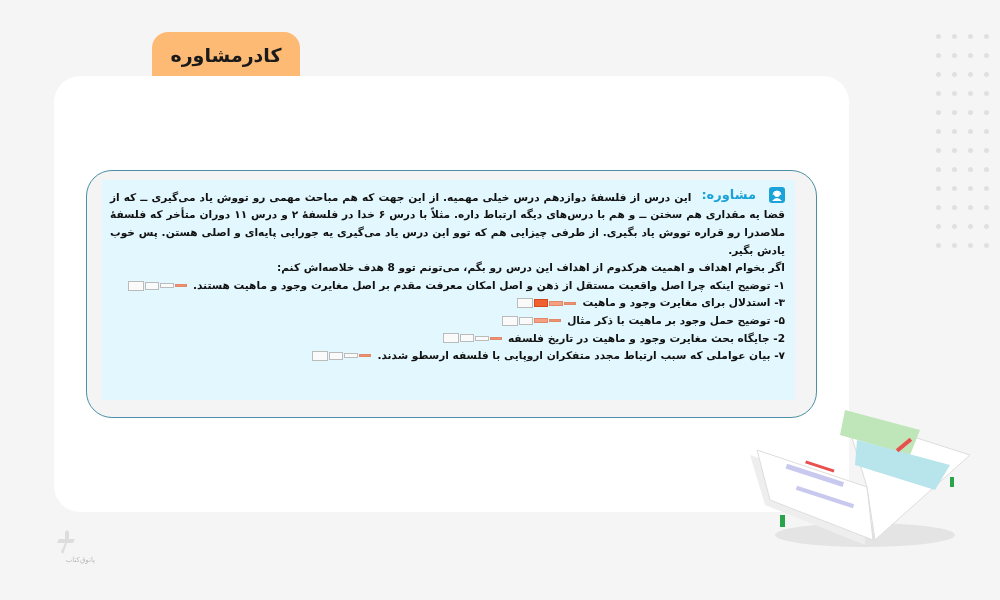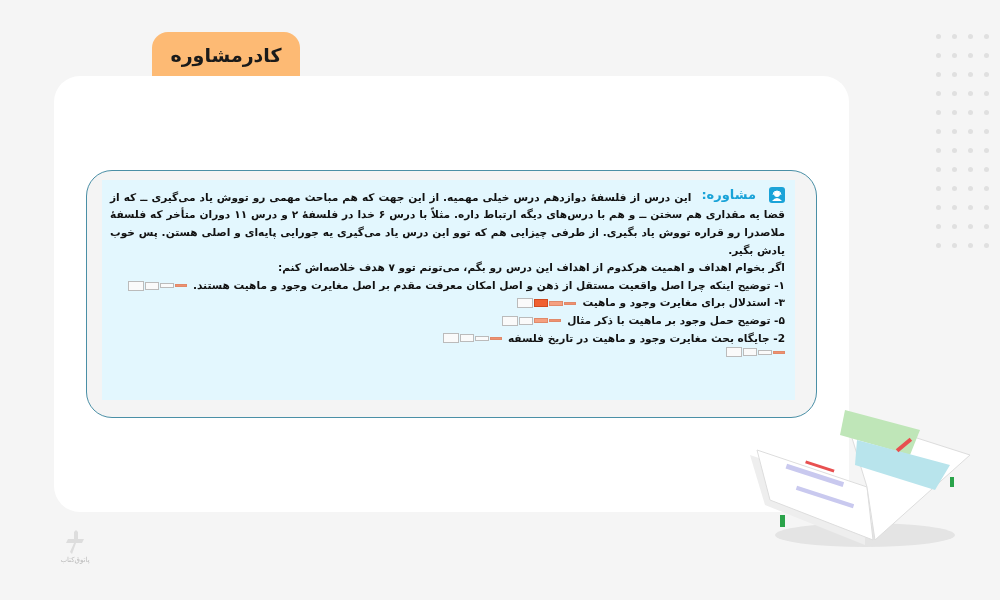--- a/index.html
+++ b/index.html
@@ -51,21 +51,21 @@
   .meter .s2 { width: 14px; height: 8px; }
   .meter .s3 { width: 14px; height: 5px; }
   .meter .s4 { width: 12px; height: 3px; border-color: #e08a6a; background: #f09070; }
   .meter span.red { background: #e41b1b; border-color: #c01010; }
   .meter span.orange { background: #f06030; border-color: #d04a20; }
   .meter span.light { background: #f5a080; border-color: #e08a6a; }
 
   .book { position: absolute; left: 745px; top: 395px; width: 235px; height: 160px; }
   .logo {
     position: absolute; left: 55px; top: 530px; width: 40px; height: 40px;
-    display: flex; flex-direction: column; align-items: center;
+    display: flex; flex-direction: column; 
   }
   .logo-text { font-size: 7px; color: #bbb; direction: rtl; margin-top: 2px; white-space: nowrap; }
 </style>
 </head>
 <body>
 
 <div class="dots" id="dots">
     <span></span>
     <span></span>
     <span></span>
@@ -127,21 +127,21 @@
         <svg width="12" height="12" viewBox="0 0 12 12">
             <circle cx="6" cy="5" r="3" fill="#fff"></circle>
             <path d="M1 12 Q6 6 11 12Z" fill="#fff"></path>
             <path d="M2 6 A4 4 0 0 1 10 6" stroke="#fff" stroke-width="1" fill="none"></path>
           </svg>
       </span>
       <span class="advisor-label">مشاوره:</span>
     </span>
     <span>این درس از فلسفهٔ دوازدهم درس خیلی مهمیه. از این جهت که هم مباحث مهمی  رو تووش یاد می‌گیری ــ که از قضا یه مقداری هم سختن ــ و هم با درس‌های دیگه ارتباط داره. مثلاً با درس ۶ خدا در فلسفهٔ ۲ و درس ۱۱ دوران متأخر که فلسفهٔ ملاصدرا رو قراره تووش یاد بگیری. از طرفی چیزایی هم که توو  این درس یاد می‌گیری یه جورایی پایه‌ای و اصلی هستن. پس خوب یادش بگیر.</span>
   </div>
-  <div>اگر بخوام اهداف و اهمیت هرکدوم از اهداف این درس رو بگم، می‌تونم توو ۷ هدف خلاصه‌اش کنم:</div>
+  <div>اگر بخوام اهداف و اهمیت هرکدوم از اهداف این درس رو بگم، می‌تونم توو 8 هدف خلاصه‌اش کنم:</div>
   <div id="goals">
       <div class="goal">
         <span>۱- توضیح اینکه چرا اصل واقعیت مستقل از ذهن و اصل امکان معرفت مقدم بر اصل مغایرت وجود و ماهیت هستند.</span>
         <span class="meter">
           <span class="s1 "></span>
           <span class="s2 "></span>
           <span class="s3 "></span>
           <span class="s4 "></span>
         </span>
       </div>
@@ -166,20 +166,21 @@
       <div class="goal">
         <span>2- جایگاه بحث مغایرت وجود و ماهیت در تاریخ فلسفه</span>
         <span class="meter">
           <span class="s1 "></span>
           <span class="s2 "></span>
           <span class="s3 "></span>
           <span class="s4 "></span>
         </span>
       </div>
       <div class="goal">
+        <span>۷- بیان عواملی که سبب ارتباط مجدد متفکران اروپایی با فلسفه ارسطو شدند.</span>
         <span class="meter">
           <span class="s1 "></span>
           <span class="s2 "></span>
           <span class="s3 "></span>
           <span class="s4 "></span>
         </span>
       </div>
     </div>
 </div>
 

